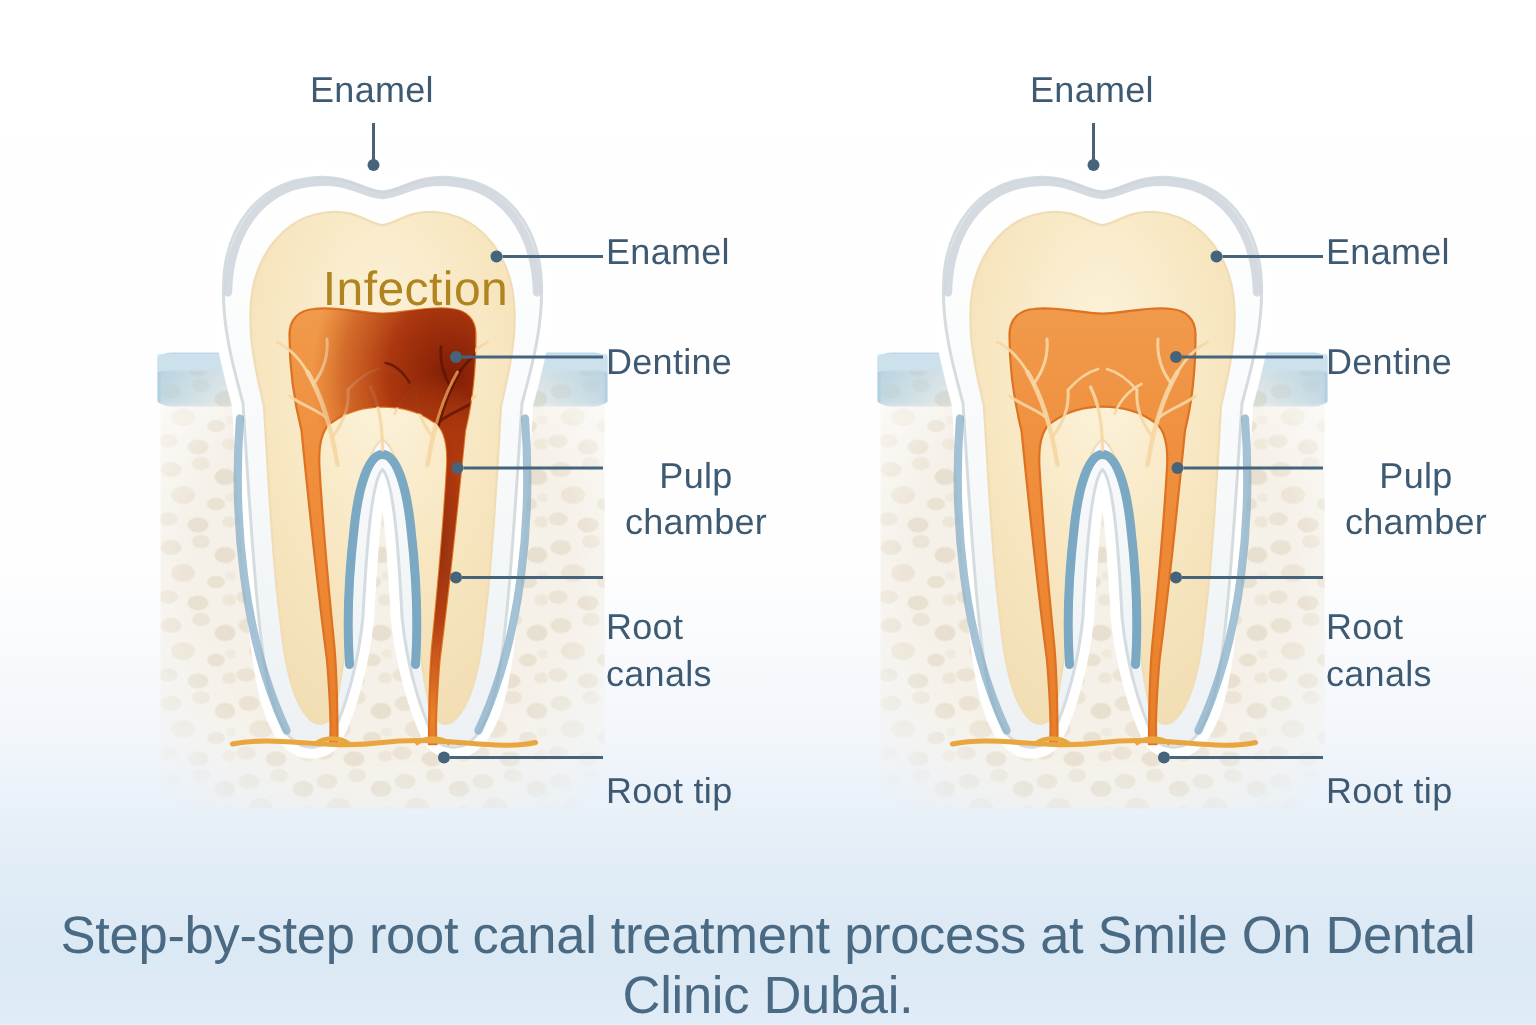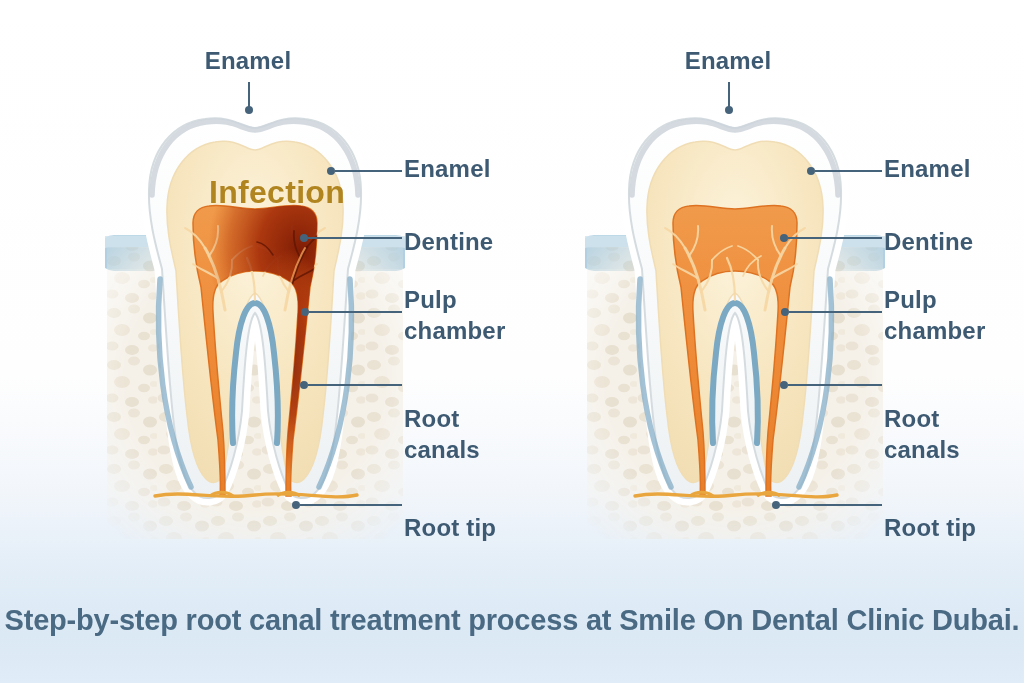--- a/index.html
+++ b/index.html
@@ -1,47 +1,46 @@
 <!DOCTYPE html>
 <html><head>
 <meta charset="utf-8">
 <style>
   html,body{margin:0;padding:0;background:#e9eef3;}
   #stage{
     position:relative;width:1024px;height:683px;overflow:hidden;
     font-family:"Liberation Sans",sans-serif;
     background:linear-gradient(180deg,#ffffff 0%,#fefefe 55%,#f2f6fb 72%,#e2edf7 84%,#dbe9f5 93%,#e0ecf7 100%);
-    font-weight:bold;
   }
   .panel{position:absolute;top:0;width:512px;height:560px;}
   .tooth-svg{position:absolute;left:105px;top:95px;width:300px;height:450px;}
   .top-label{
     position:absolute;left:173px;top:47px;width:150px;text-align:center;
     font-size:24px;color:var(--label,#3d5a72);letter-spacing:.2px;
   }
   .vline{position:absolute;left:248px;top:82px;width:2px;height:25px;background:var(--line,#46637c);}
   .dot{position:absolute;width:8px;height:8px;border-radius:50%;background:var(--line,#46637c);}
   .hline{position:absolute;height:2px;background:var(--line,#46637c);}
   .side-label{
     position:absolute;left:404px;width:120px;font-size:24px;line-height:31px;
     color:var(--label,#3d5a72);letter-spacing:.2px;
   }
   .top-dot{left:245px;top:106px;}
   .e-dot{left:327px;top:167px;} .e-line{left:335px;top:170px;width:67px;} .e-text{top:153px;}
   .d-dot{left:300px;top:234px;} .d-line{left:308px;top:237px;width:94px;} .d-text{top:226px;}
-  .p-dot{left:301px;top:308px;} .p-line{left:309px;top:311px;width:93px;} .p-text{top:284px;}
+  .p-dot{left:301px;top:308px;} .p-line{left:309px;top:311px;width:93px;} .p-text{top:302px;text-align:center;}
   .c-dot{left:300px;top:381px;} .c-line{left:308px;top:384px;width:94px;} .c-text{top:403px;}
   .t-dot{left:292px;top:501px;} .t-line{left:300px;top:504px;width:102px;} .t-text{top:512px;}
   .infection-label{
     position:absolute;left:197px;top:174px;width:160px;text-align:center;
     font-size:32px;color:var(--inftxt,#b0841f);letter-spacing:.3px;
   }
   .caption{
     position:absolute;left:0;top:604px;width:1024px;text-align:center;
-    font-size:29px;color:var(--captxt,#4a6a84);letter-spacing:-0.2px;
+    font-size:35px;color:var(--captxt,#4a6a84);letter-spacing:-0.2px;
   }
 </style>
 </head>
 <body>
 
 <div id="stage" style="--label: #3d5a72; --line: #46637c; --inftxt: #b0841f; --captxt: #4a6a84;">
 
   <div class="panel" style="left:0">
     <div class="top-label">Enamel</div>
     <div class="vline"></div>

